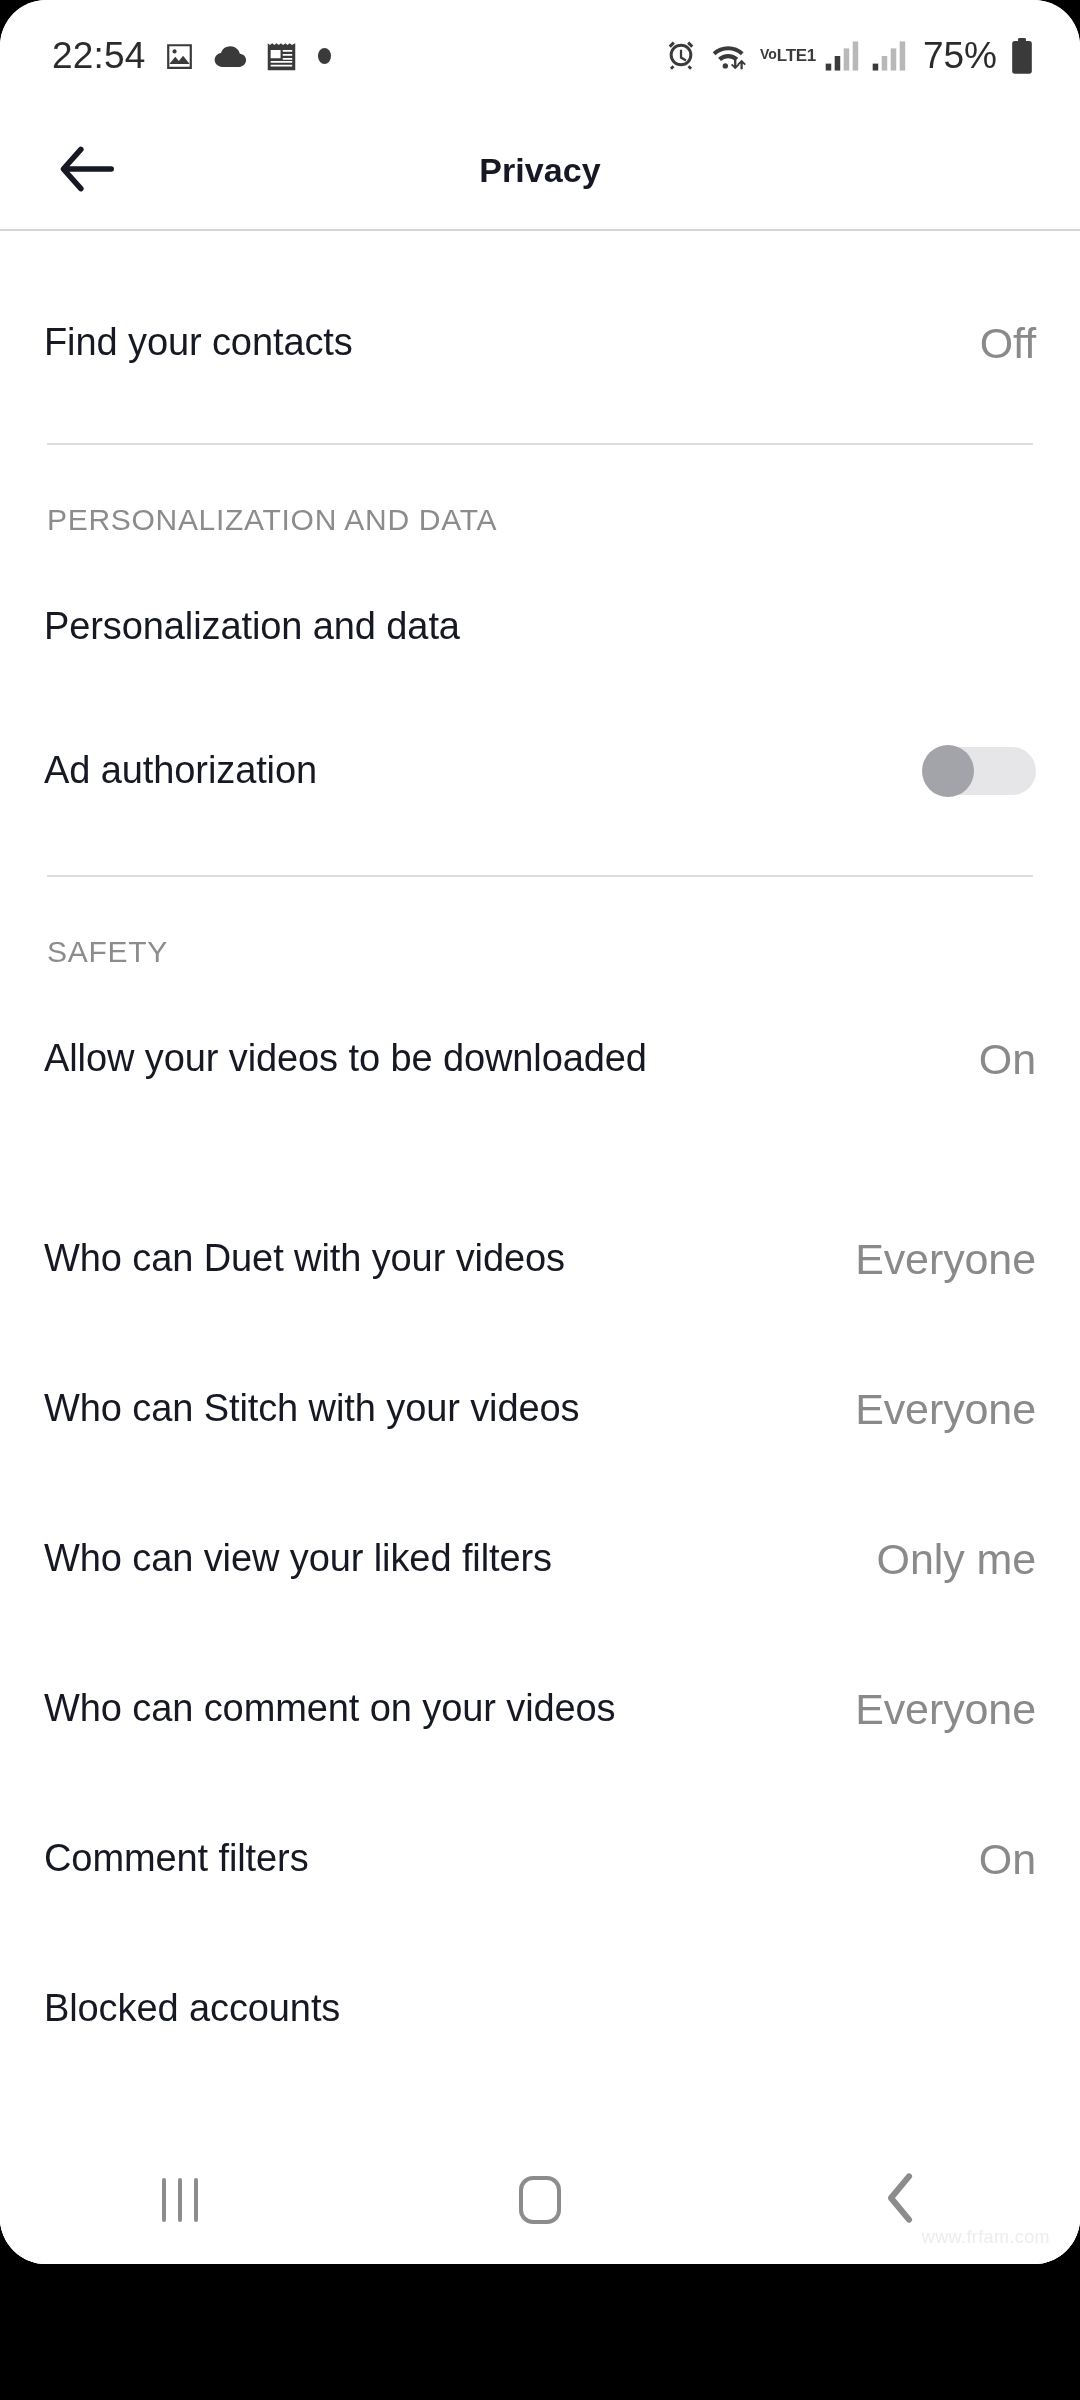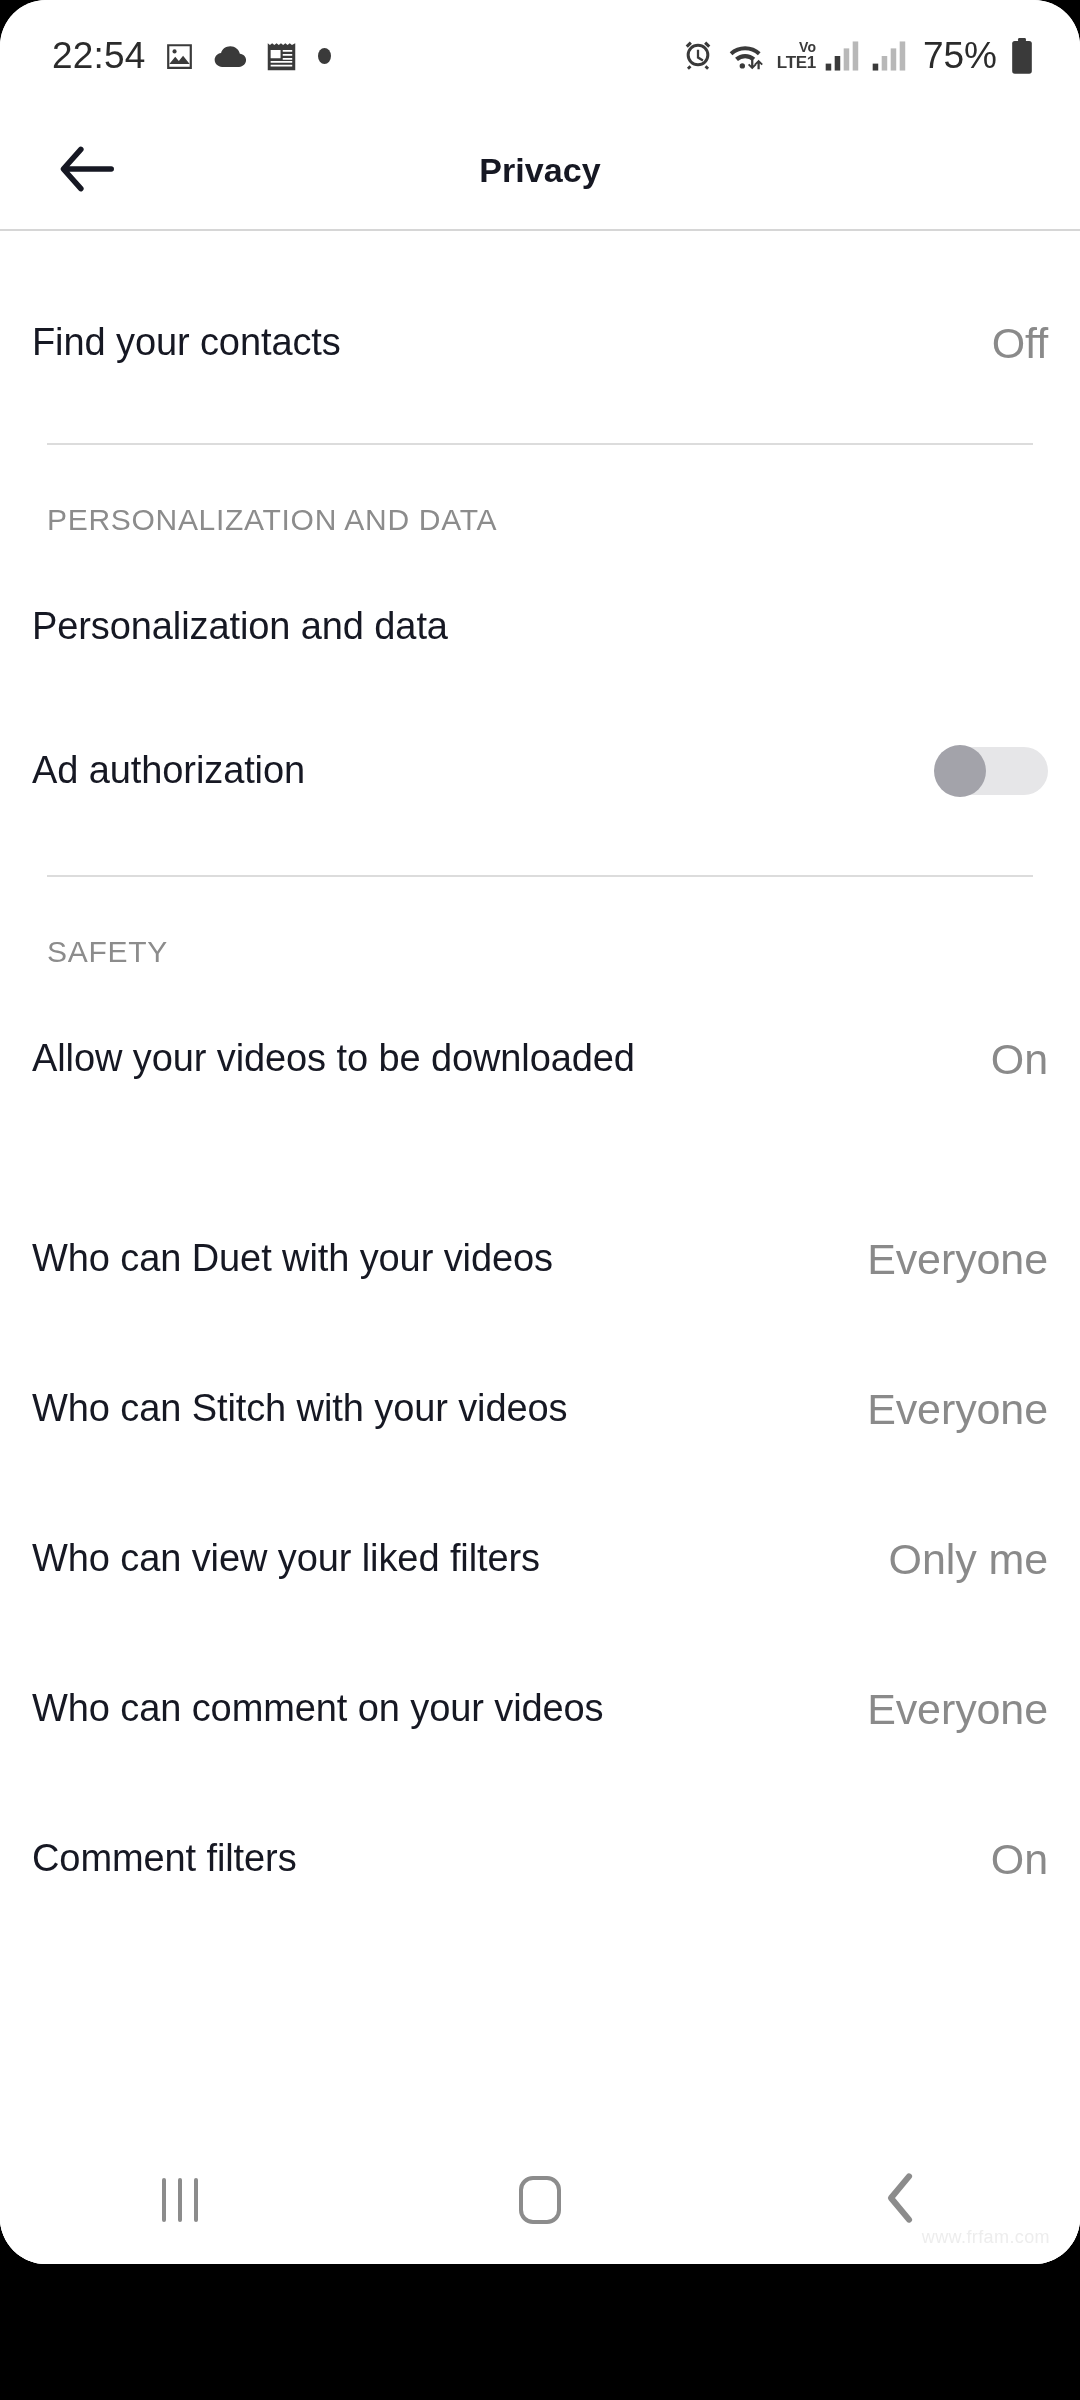--- a/index.html
+++ b/index.html
@@ -53,22 +53,22 @@
   .status-right {
     display: flex;
     align-items: center;
     gap: 11px;
   }
 
   .sb-icon { display: block; }
 
   .volte-label {
     display: flex;
-    flex-direction: column;
-    align-items: flex-end;
+    flex-direction: row;
+    align-items: flex-start;
     line-height: 0.95;
     color: #3a3a3a;
     font-weight: 700;
     margin-right: -2px;
   }
   .volte-label .vo { font-size: 14px; }
   .volte-label .lte { font-size: 17px; letter-spacing: -0.3px; }
 
   .battery-pct {
     font-size: 37px;
@@ -122,21 +122,21 @@
     width: 1080px;
     bottom: 0;
     background: #ffffff;
   }
 
   .row {
     position: relative;
     display: flex;
     align-items: center;
     justify-content: space-between;
-    padding: 0 32px;
+    padding: 0 44px;
     min-height: 100px;
     cursor: pointer;
     text-align: right;
   }
 
   .row-label {
     font-size: 38px;
     color: #161823;
     letter-spacing: -0.1px;
     line-height: 1.15;
@@ -422,20 +422,24 @@
 
     <div class="spacer-50"></div>
 
     <div class="row">
       <span class="row-label">Comment filters</span>
       <span class="row-value">On</span>
     </div>
 
     <div class="spacer-50"></div>
 
+    <div class="row">
+      <span class="row-label">Blocked accounts</span>
+      <span class="row-value"></span>
+    </div>
 
   </div>
 
   <div class="nav-bar">
     <div class="nav-btn">
       <span class="nav-recents">
         <i></i>
           <i></i>
           <i></i>
       </span>

